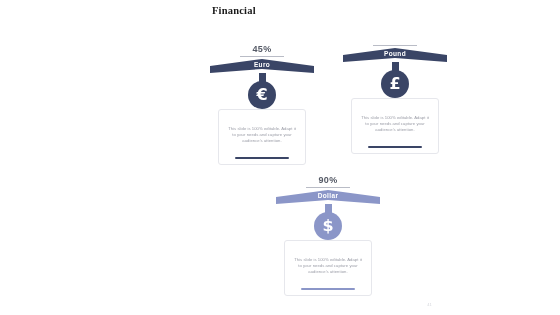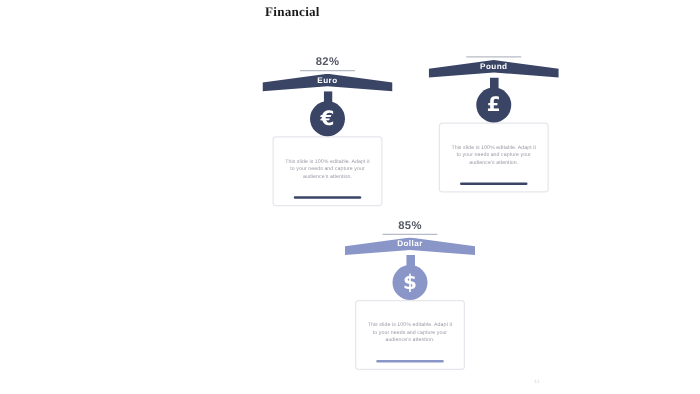--- a/index.html
+++ b/index.html
@@ -171,21 +171,21 @@
 </style>
 </head>
 <body style="background: rgb(255, 255, 255);">
 
 <div id="slide">
 
   <div class="slide-title">Financial</div>
 
   <div class="unit" id="unit-euro" style="left: 170px; top: 44px;">
 
-    <div class="pct">82%</div>
+    <div class="pct">45%</div>
     <div class="pct-rule"></div>
 
     <div class="banner-wrap">
       <div class="stem">
         <svg width="7" height="14" viewBox="0 0 7 14">
           <rect class="fill-main" x="0" y="0" width="7" height="14" fill="#3a4566"></rect>
         </svg>
       </div>
       <div class="banner">
         <svg width="104" height="17" viewBox="0 0 104 17">
@@ -228,21 +228,21 @@
 
     <div class="card">
       <div class="card-text">This slide is 100% editable. Adapt it to your needs and capture your audience's attention.</div>
       <div class="card-bar" style="background: rgb(58, 69, 102);"></div>
     </div>
 
   </div>
 
   <div class="unit" id="unit-dollar" style="left: 236px; top: 175px;">
 
-    <div class="pct">85%</div>
+    <div class="pct">90%</div>
     <div class="pct-rule"></div>
 
     <div class="banner-wrap">
       <div class="stem">
         <svg width="7" height="14" viewBox="0 0 7 14">
           <rect class="fill-main" x="0" y="0" width="7" height="14" fill="#8b96c8"></rect>
         </svg>
       </div>
       <div class="banner">
         <svg width="104" height="17" viewBox="0 0 104 17">

